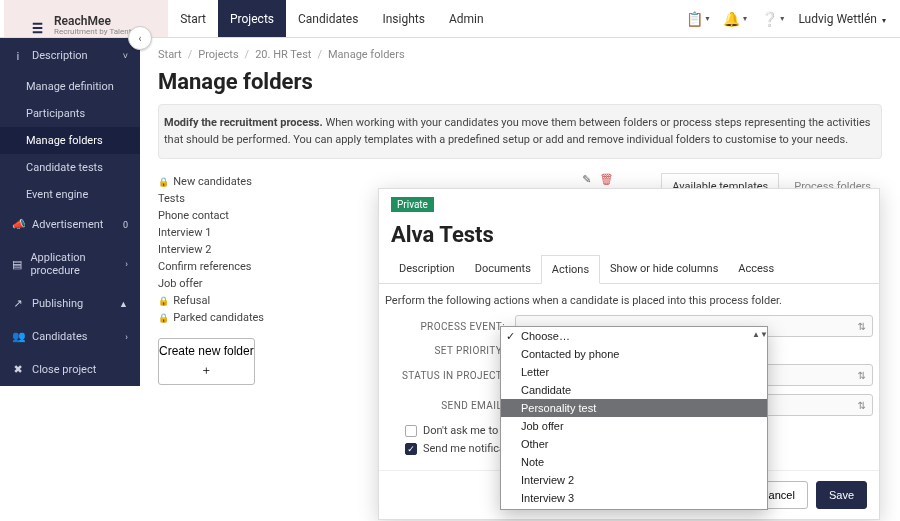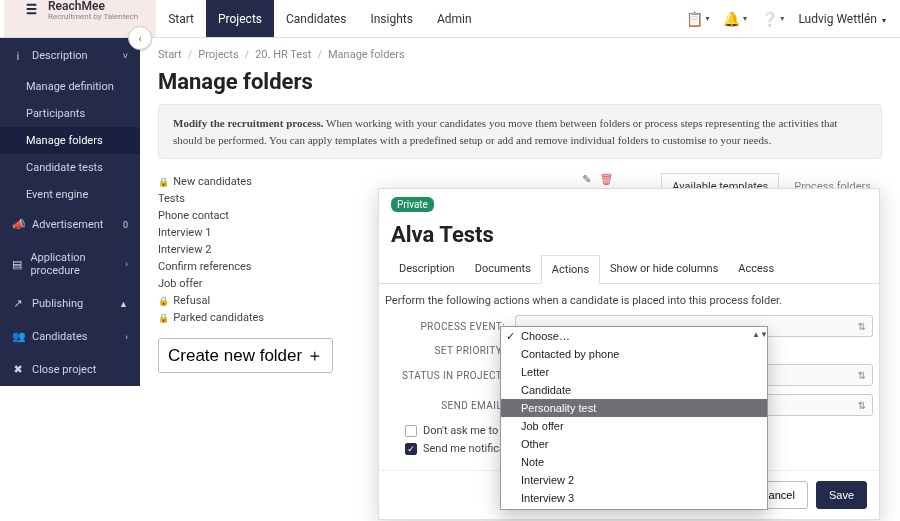--- a/index.html
+++ b/index.html
@@ -1,18 +1,18 @@
 <!DOCTYPE html>
 <html><head>
 <meta charset="utf-8">
 <style>
   * { box-sizing: border-box; margin: 0; padding: 0; }
   body { font-family: -apple-system, BlinkMacSystemFont, "Segoe UI", Roboto, "Helvetica Neue", Arial, sans-serif; font-size: 12px; color: #333; background: #fff; }
   .topbar { height: 38px; display: flex; align-items: center; border-bottom: 1px solid #ddd; padding: 0 4px; }
-  .brand { display: flex; align-items: flex-start; gap: 8px; padding: 0 18px; background: #f6e9e9; height: 100%; }
+  .brand { display: flex; align-items: flex-end; gap: 8px; padding: 0 24px; background: #f6e9e9; height: 100%; }
   .brand-logo { width: 18px; height: 18px; transform: rotate(45deg); }
   .brand-logo svg { width: 100%; height: 100%; }
   .brand-text { line-height: 1.1; }
   .brand-name { font-weight: 600; font-size: 12px; }
   .brand-sub { font-size: 8px; color: #888; }
   .topnav { display: flex; align-items: stretch; height: 100%; }
   .topnav-item { padding: 0 12px; display: flex; align-items: center; font-size: 12px; color: #333; }
   .topnav-item.active { background: #242b4a; color: #fff; }
   .top-right { margin-left: auto; display: flex; align-items: center; gap: 14px; padding-right: 10px; color: #555; }
   .icon-wrap { display: flex; align-items: center; font-size: 14px; position: relative; }
@@ -24,35 +24,35 @@
   .side-section { padding: 10px 12px; display: flex; align-items: center; gap: 8px; cursor: pointer; }
   .side-section .si-icon { width: 12px; text-align: center; font-size: 11px; }
   .side-section .chev { margin-left: auto; font-size: 9px; }
   .side-section .badge { margin-left: auto; font-size: 9px; }
   .side-sub { padding: 7px 12px 7px 26px; font-size: 11px; color: #cfd3e4; cursor: pointer; }
   .side-sub.active { background: #1a2040; color: #fff; }
   .main { flex: 1; padding: 10px 18px 0 18px; }
   .crumbs { color: #888; font-size: 11px; display: flex; gap: 6px; align-items: center; margin-bottom: 8px; }
   .crumbs span.sep { color: #bbb; }
   .page-title { font-size: 22px; font-weight: 700; color: #222; margin-bottom: 10px; }
-  .info-box { background: #f4f4f4; border: 1px solid #e5e5e5; border-radius: 4px; padding: 10px 14px; font-size: 11px; color: #444; line-height: 1.5; font-family: Liberation Serif, serif; }
+  .info-box { background: #f4f4f4; border: 1px solid #e5e5e5; border-radius: 4px; padding: 10px 5px; font-size: 11px; color: #444; line-height: 1.5; }
   .content-row { display: flex; gap: 18px; margin-top: 14px; }
   .folder-list { font-size: 11px; color: #444; }
   .folder-list div { padding: 2px 0; display: flex; align-items: center; gap: 4px; }
   .folder-list .lock { font-size: 9px; color: #888; }
-  .createfolder-btn { margin-top: 12px; border: 1px solid #bbb; background: #fff; font-size: 17px; padding: 5px 9px; border-radius: 3px; display: inline-flex; align-items: center; gap: 4px; }
+  .createfolder-btn { margin-top: 12px; border: 1px solid #bbb; background: #fff; font-size: 12px; padding: 5px 0; border-radius: 3px; display: inline-flex; align-items: center; gap: 4px; flex-direction: column; }
   .folder-actions { margin-left: auto; margin-right: 30px; display: flex; flex-direction: column; gap: 4px; color: #666; font-size: 11px; }
   .folder-actions .row { display: flex; gap: 8px; }
   .folder-actions .del { color: #d9534f; }
   .template-tabs { display: flex; gap: 4px; font-size: 11px; }
   .ttab { padding: 6px 10px; border: 1px solid #ddd; background: #fff; }
   .ttab.inactive { color: #888; border-color: transparent; }
   .modal { position: absolute; top: 188px; left: 378px; width: 502px; background: #fff; border: 1px solid #ddd; box-shadow: 0 4px 20px rgba(0,0,0,.18); }
   .modal-top { padding: 8px 12px 0 12px; }
-  .private-tag { background: #1f8f5f; color: #fff; font-size: 10px; padding: 2px 6px; border-radius: 6px; display: inline-block; }
+  .private-tag { background: #1f8f5f; color: #fff; font-size: 10px; padding: 2px 6px; border-radius: 0; display: inline-block; }
   .created-by { font-size: 10px; color: #666; margin-top: 6px; font-style: italic; }
   .created-by::before { content: "✎ • "; font-style: normal; }
   .modal h2 { font-size: 22px; font-weight: 700; margin: 10px 12px 8px 12px; color: #222; }
   .modal-tabs { display: flex; gap: 0; font-size: 11px; border-bottom: 1px solid #ddd; padding: 0 10px; }
   .mtab { padding: 7px 10px; color: #333; cursor: pointer; }
   .mtab.active { border: 1px solid #ddd; border-bottom: 1px solid #fff; margin-bottom: -1px; background: #fff; text-align: center; }
   .modal-body { padding: 10px 6px; font-size: 11px; color: #444; }
   .form-row { display: flex; align-items: center; gap: 10px; margin: 8px 0; }
   .form-row label { width: 120px; text-align: right; font-size: 10px; letter-spacing: .4px; color: #666; }
   .form-row .select { flex: 1; border: 1px solid #ccc; border-radius: 3px; height: 22px; display: flex; align-items: center; justify-content: flex-end; padding: 0 6px; color: #888; font-size: 10px; background: #fafafa; }

